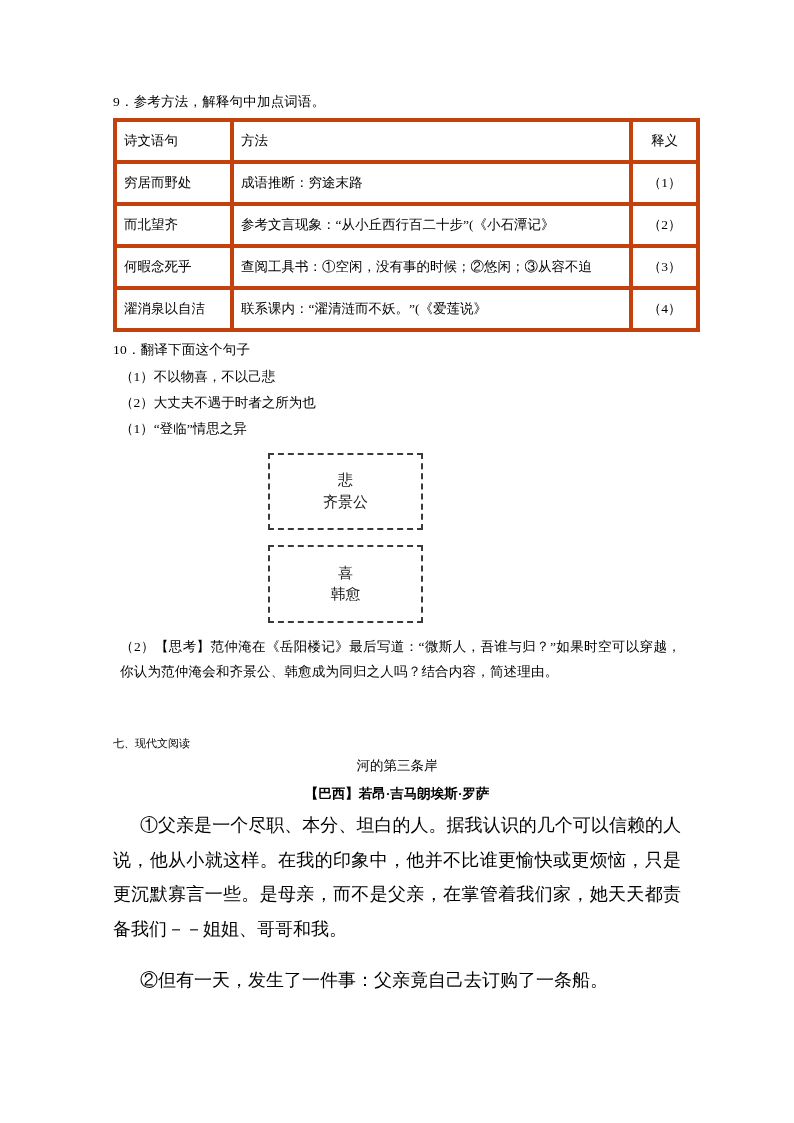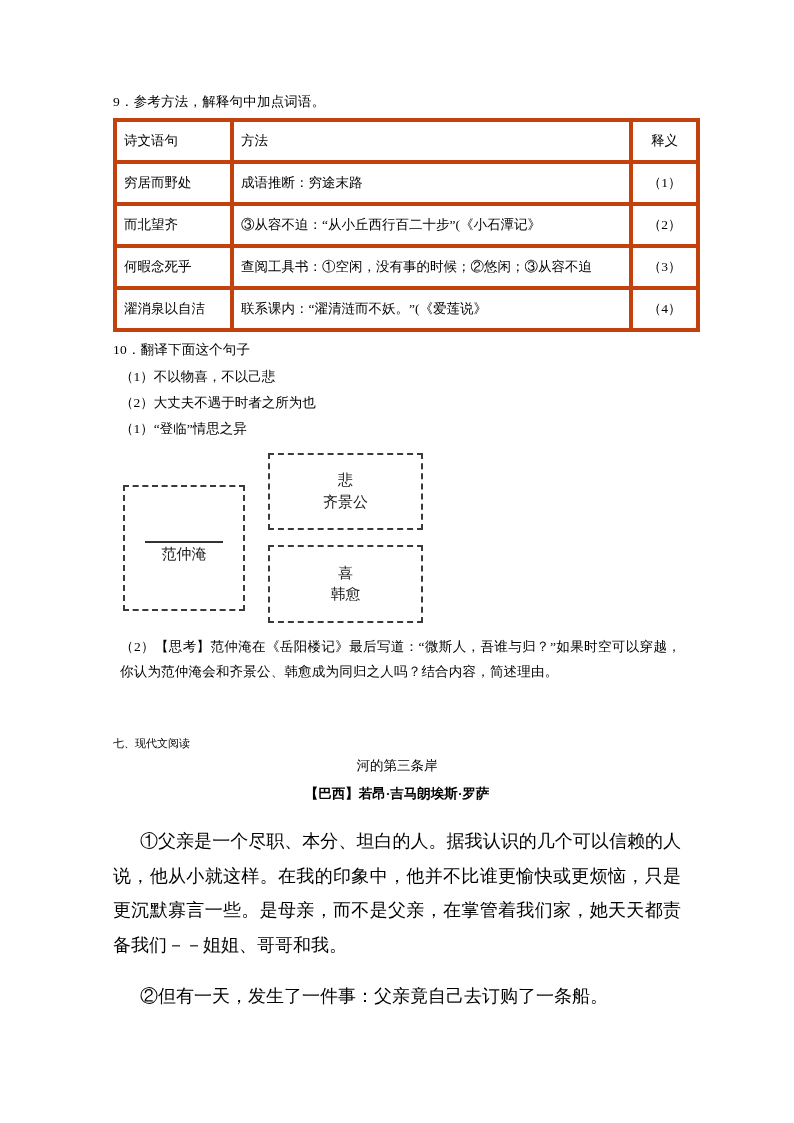--- a/index.html
+++ b/index.html
@@ -120,21 +120,21 @@
   .art-title {
     font-size: 13.5px;
     text-align: center;
     margin: 2px 0 8px 0;
     line-height: 1.5;
   }
   .art-author {
     font-size: 13.5px;
     text-align: center;
     font-weight: bold;
-    margin: 0 0 20px 0;
+    margin: 0 0 4px 0;
     line-height: 1.5;
   }
   .para {
     font-size: 18px;
     line-height: 1.92;
     margin: 0;
     text-indent: 27px;
     text-align: justify;
     text-justify: inter-ideograph;
   }
@@ -162,21 +162,21 @@
           <td class="c2">方法</td>
           <td class="c3">释义</td>
         </tr>
         <tr>
           <td class="c1">穷居而野处</td>
           <td class="c2">成语推断：穷途末路</td>
           <td class="c3">（1）</td>
         </tr>
         <tr>
           <td class="c1">而北望齐</td>
-          <td class="c2">③从容不迫：“从小丘西行百二十步”(《小石潭记》</td>
+          <td class="c2">参考文言现象：“从小丘西行百二十步”(《小石潭记》</td>
           <td class="c3">（2）</td>
         </tr>
         <tr>
           <td class="c1">何暇念死乎</td>
           <td class="c2">查阅工具书：①空闲，没有事的时候；②悠闲；③从容不迫</td>
           <td class="c3">（3）</td>
         </tr>
         <tr>
           <td class="c1">濯消泉以自洁</td>
           <td class="c2">联系课内：“濯清涟而不妖。”(《爱莲说》</td>
@@ -187,24 +187,20 @@
 
     <p class="q-line">
       <span class="q-num">10．</span><span>翻译下面这个句子</span>
     </p>
     <p class="sub-line">（1）不以物喜，不以己悲</p>
     <p class="sub-line">（2）大丈夫不遇于时者之所为也</p>
 
     <p class="sub-line">（1）“登临”情思之异</p>
 
     <div class="diagram">
-      <div class="dbox dbox-left">
-        <span class="blank-rule"></span>
-        <span class="ln">范仲淹</span>
-      </div>
       <div class="dbox dbox-top">
         <span class="ln">悲</span>
         <span class="ln">齐景公</span>
       </div>
       <div class="dbox dbox-bottom">
         <span class="ln">喜</span>
         <span class="ln">韩愈</span>
       </div>
     </div>
 

